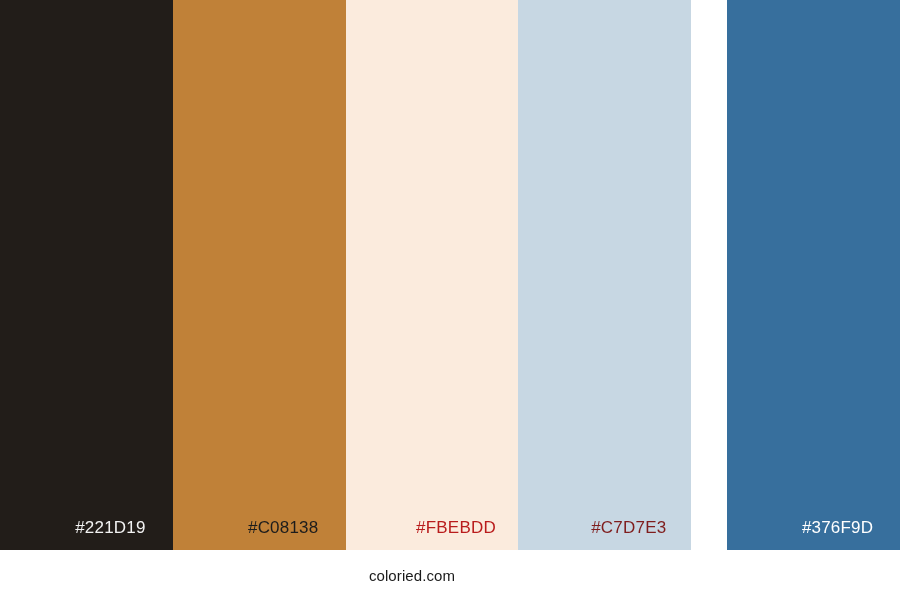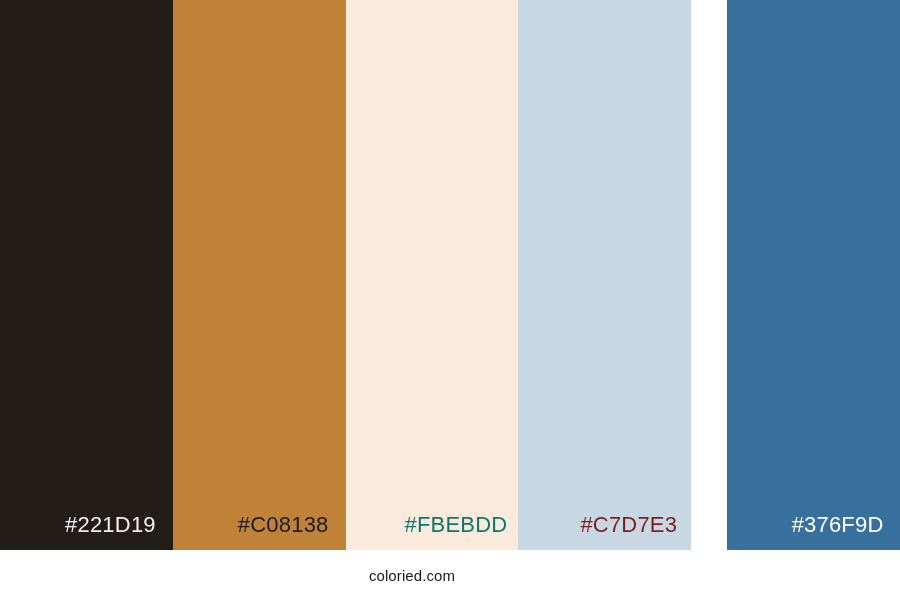--- a/index.html
+++ b/index.html
@@ -37,21 +37,21 @@
     display: flex;
     align-items: flex-end;
     justify-content: center;
   }
 
   .swatch-label {
     display: block;
     width: 100%;
     text-align: center;
     font-family: "Liberation Sans", "DejaVu Sans", sans-serif;
-    font-size: 22px;
+    font-size: 17px;
     font-weight: 400;
     letter-spacing: 0.2px;
     line-height: 1;
     padding-bottom: 14px;
     user-select: text;
     white-space: nowrap;
     padding-left: 48px;
   }
 
   .footer {
@@ -82,21 +82,21 @@
 
     <div class="swatch" style="background-color: rgb(34, 29, 25);">
       <span class="swatch-label" style="color: rgb(242, 242, 242);">#221D19</span>
     </div>
 
     <div class="swatch" style="background-color: rgb(192, 129, 56); align-items: flex-end;">
       <span class="swatch-label" style="color: rgb(28, 28, 28);">#C08138</span>
     </div>
 
     <div class="swatch" style="background-color: rgb(251, 235, 221);">
-      <span class="swatch-label" style="color: #0f766e;">#FBEBDD</span>
+      <span class="swatch-label" style="color: #b91c1c;">#FBEBDD</span>
     </div>
 
     <div class="swatch" style="background-color: rgb(199, 215, 227);">
       <span class="swatch-label" style="color: #7f1d1d;">#C7D7E3</span>
     </div>
 
     <div class="swatch" style="background-color: rgb(55, 111, 157); margin-left: 36px;">
       <span class="swatch-label" style="color: rgb(255, 255, 255);">#376F9D</span>
     </div>
 

